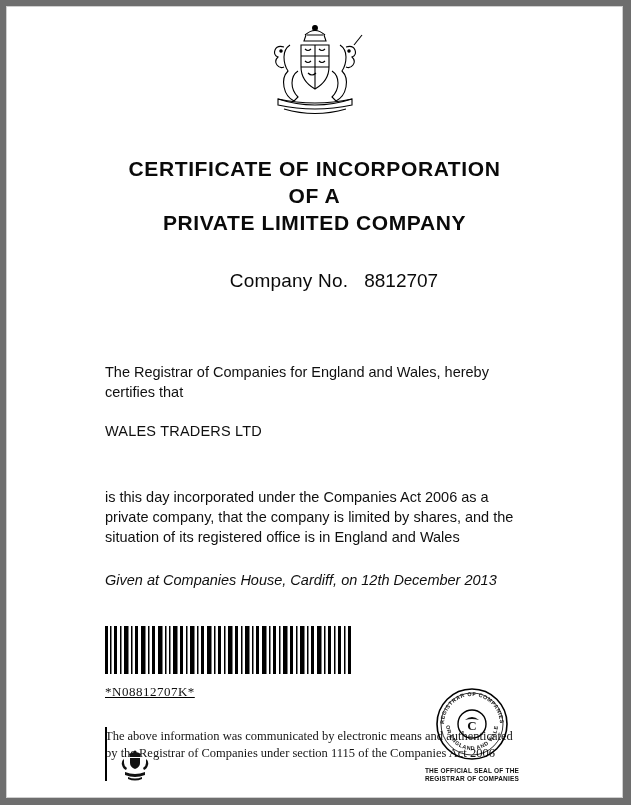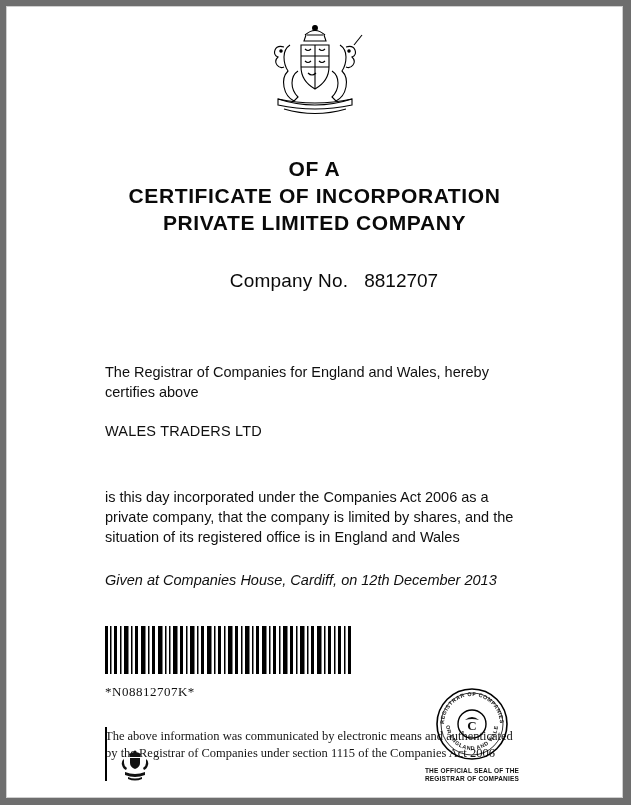--- a/index.html
+++ b/index.html
@@ -75,20 +75,21 @@
     font-size: 14.5px;
     color: #101010;
     letter-spacing: 0.2px;
   }
   .incorporated { margin-top: 48px; }
   .given-at { margin-top: 23px; font-style: italic; }
 
   
   .barcode-area {
     margin: 36px 0 0 98px;
+    text-decoration: underline;
   }
   .barcode {
     height: 48px;
     width: 250px;
     display: flex;
     align-items: stretch;
   }
   .barcode-text {
     margin-top: 10px;
     font-family: "Liberation Serif", serif;
@@ -181,31 +182,31 @@
 
         <path d="M28 78 q37 12 74 0"></path>
         <path d="M28 78 q37 8 74 0 l0 6 q-37 8 -74 0 z"></path>
 
         <path d="M34 88 q31 9 62 0"></path>
       </g>
     </svg>
   </div>
 
   <div class="title-block">
+    <div class="title-line">CERTIFICATE OF INCORPORATION</div>
     <div class="title-line">OF A</div>
-    <div class="title-line">CERTIFICATE OF INCORPORATION</div>
     <div class="title-line">PRIVATE LIMITED COMPANY</div>
   </div>
 
   <div class="company-no">
     <span class="label">Company No.</span><span class="value">8812707</span>
   </div>
 
   <div class="body-block">
-    <div class="para certifies">The Registrar of Companies for England and Wales, hereby certifies above</div>
+    <div class="para certifies">The Registrar of Companies for England and Wales, hereby certifies that</div>
     <div class="company-name">WALES TRADERS LTD</div>
     <div class="para incorporated">is this day incorporated under the Companies Act 2006 as a private company, that the company is limited by shares, and the situation of its registered office is in England and Wales</div>
     <div class="para given-at">Given at Companies House, Cardiff, on 12th December 2013</div>
   </div>
 
   <div class="barcode-area">
     <div class="barcode">
       <svg width="250" height="48" viewBox="0 0 250 48" preserveAspectRatio="none">
         <rect x="0" y="0" width="3" height="48" fill="#000"></rect>
         <rect x="5" y="0" width="1.5" height="48" fill="#000"></rect>

